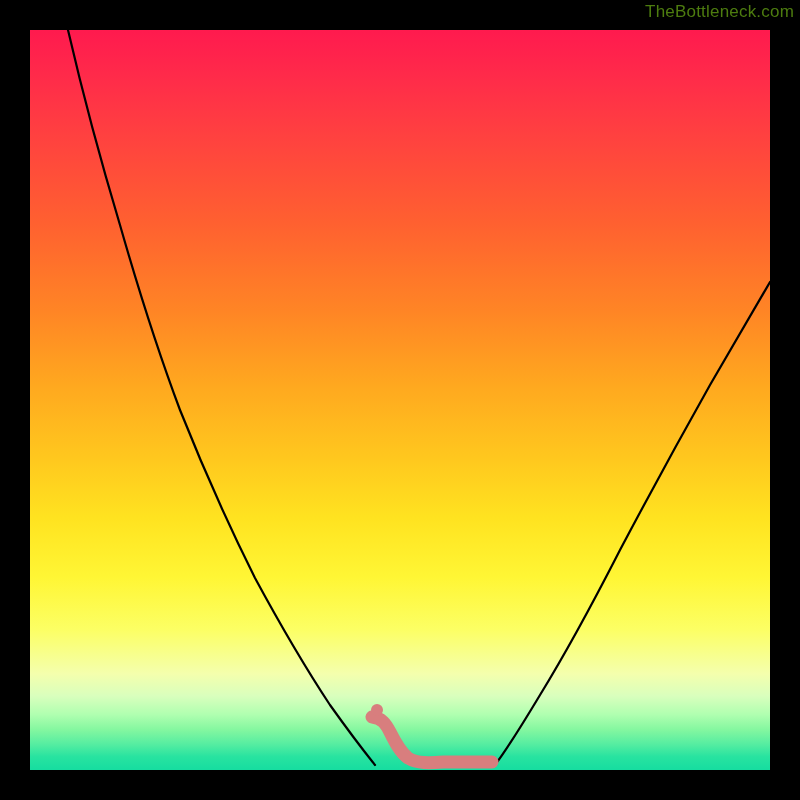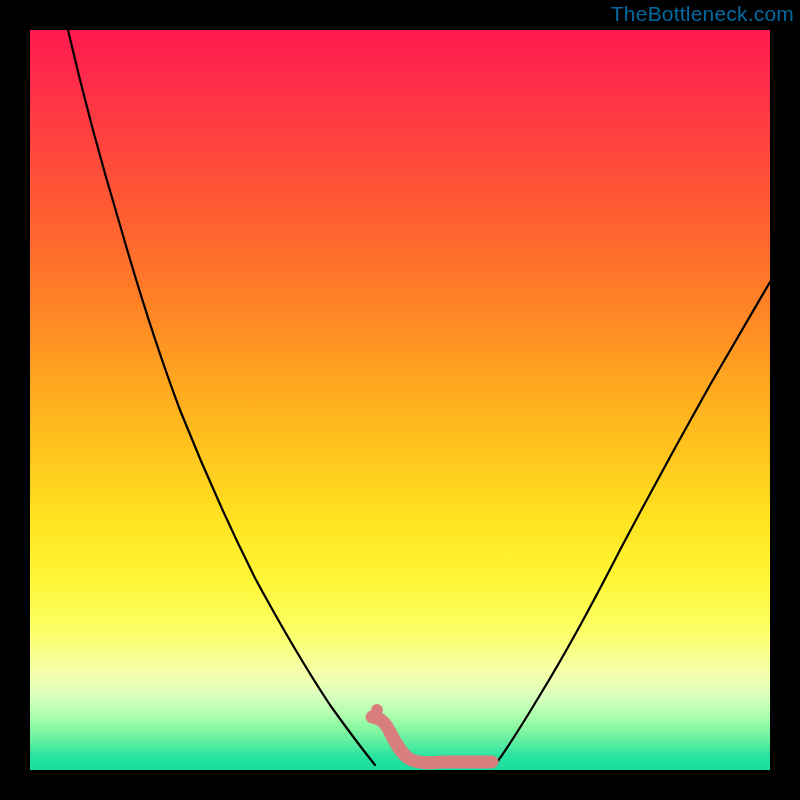--- a/index.html
+++ b/index.html
@@ -43,22 +43,22 @@
       #85f7a0 94.5%,
       #56eda1 96.5%,
       #28e3a0 98.2%,
       #16dda0 100%
     );
   }
   .watermark {
     position: absolute;
     top: 2px;
     right: 6px;
-    color: #0369a1;
-    font-size: 21px;
+    color: #4d7c0f;
+    font-size: 17px;
     letter-spacing: 0.2px;
     font-weight: 400;
     margin-left: 28px;
   }
   svg.curve {
     position: absolute;
     left: 0;
     top: 0;
     width: 740px;
     height: 740px;

